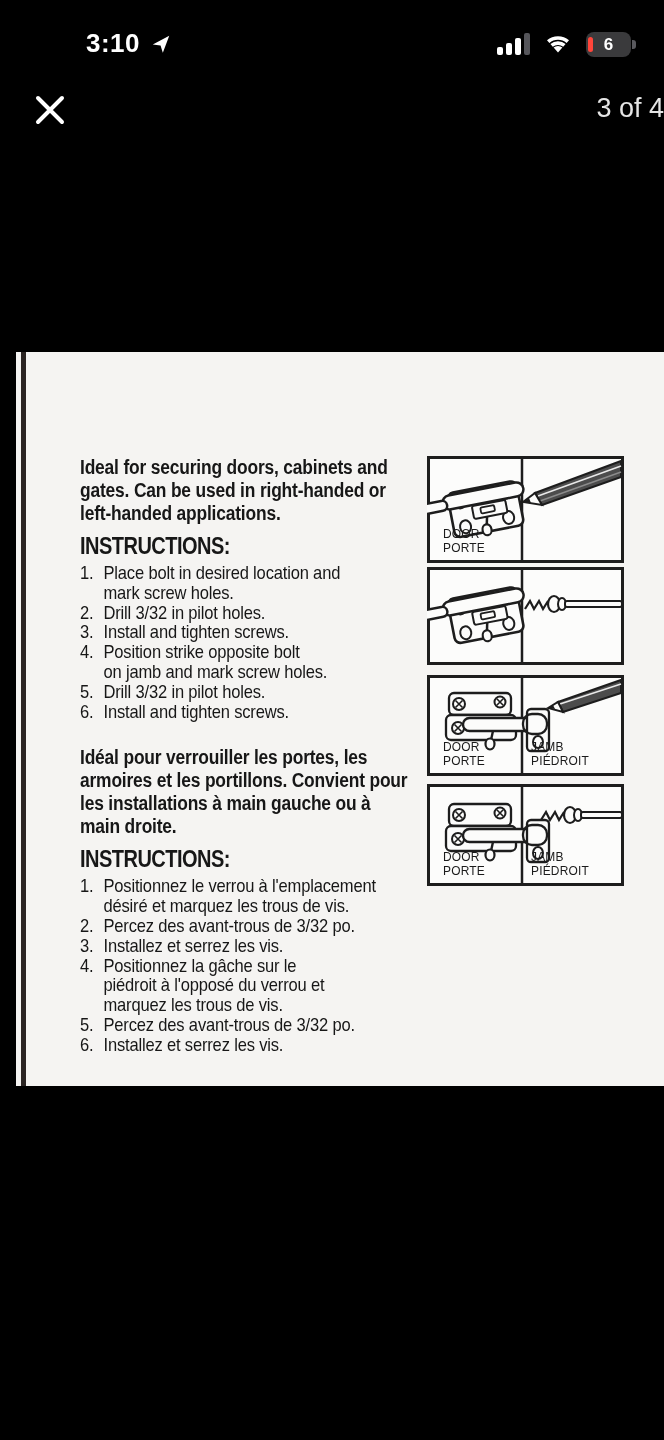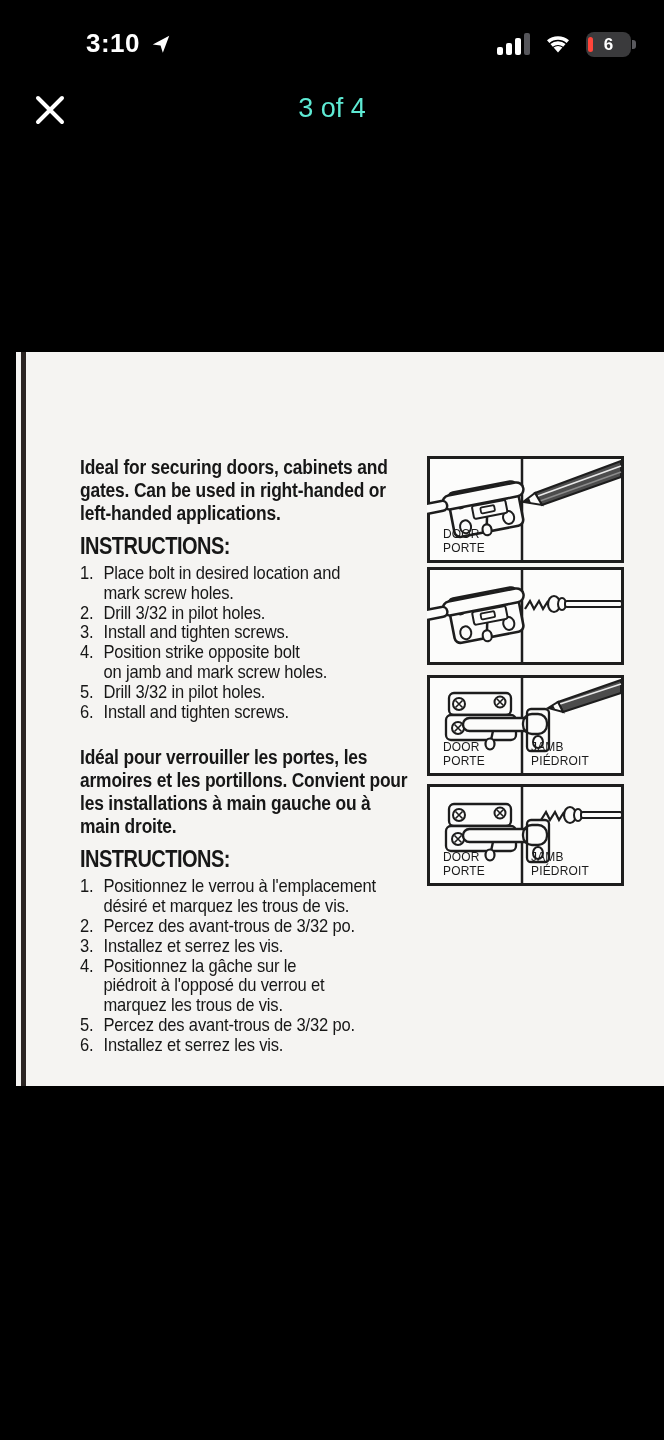--- a/index.html
+++ b/index.html
@@ -17,21 +17,21 @@
   .cell-bars i{display:block; width:6px; border-radius:2px; background:#fff;}
   .cell-bars i.b1{height:8px;} .cell-bars i.b2{height:12px;} .cell-bars i.b3{height:17px;}
   .cell-bars i.b4{height:22px; background:#55555a;}
   .battery{position:relative; width:50px; height:25px;}
   .battery .body{position:absolute; left:0; top:0; width:45px; height:25px; border-radius:8px; background:#3a3a3c;}
   .battery .sliver{position:absolute; left:2px; top:5px; width:5px; height:15px; border-radius:2.5px; background:#ff453a;}
   .battery .pct{position:absolute; left:0; top:0; width:45px; height:25px; line-height:25px; text-align:center; color:#fff; font-size:17px; font-weight:bold;}
   .battery .nub{position:absolute; right:0px; top:8px; width:4px; height:9px; border-radius:0 3px 3px 0; background:#59595e;}
   
   .close-btn{position:absolute; left:32px; top:92px; width:36px; height:36px; cursor:pointer;}
-  .page-indicator{position:absolute; left:0; top:93px; width:664px; text-align:center; color:#5eead4; font-size:27px; font-weight:400;}
+  .page-indicator{position:absolute; left:0; top:93px; width:664px; text-align:right; color:#e5e5e5; font-size:27px; font-weight:400;}
   
   .sheet{position:absolute; left:16px; top:352px; width:664px; height:734px; background:#f5f4f2;}
   .sheet .edge{position:absolute; left:5px; top:0; width:5px; height:100%; background:#2b2523;}
   .text-col{
     position:absolute; left:64px; top:104px; width:392px;
     transform:scaleX(0.87); transform-origin:0 0;
     color:#171717;
   }
   .intro{white-space:pre-line; font-weight:bold; font-size:20px; line-height:23px; letter-spacing:-0.2px;}
   .h-instr{font-weight:bold; font-size:23px; line-height:25px; letter-spacing:-0.6px; margin-top:9px;}

